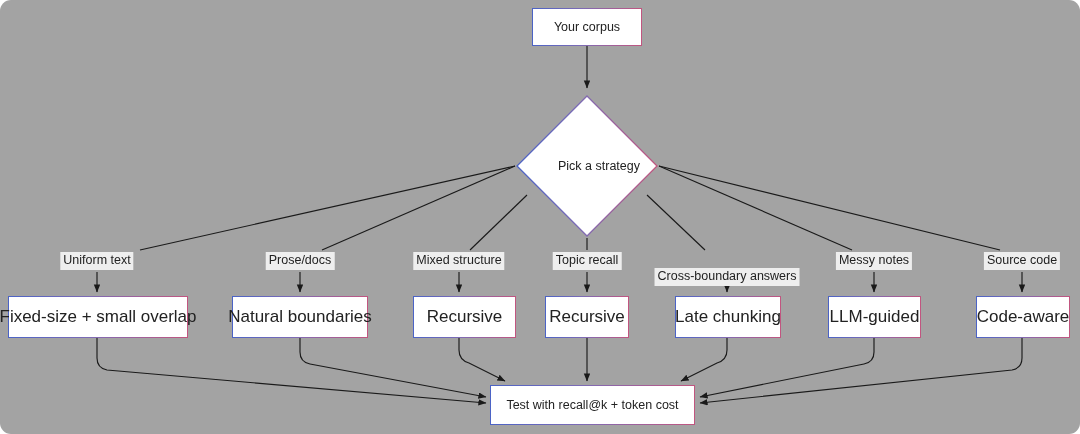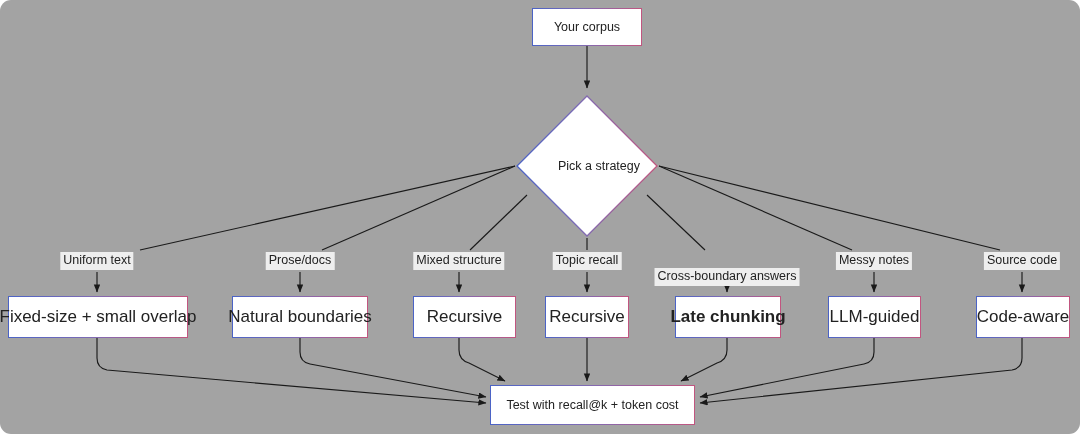--- a/index.html
+++ b/index.html
@@ -152,19 +152,19 @@
   <div class="edge-label" style="left:459px; top:252px;">Mixed structure</div>
   <div class="edge-label" style="left:587px; top:252px;">Topic recall</div>
   <div class="edge-label" style="left:727px; top:252px;margin-top:16px;">Cross-boundary answers</div>
   <div class="edge-label" style="left:874px; top:252px;">Messy notes</div>
   <div class="edge-label" style="left:1022px; top:252px;">Source code</div>
 
   <div class="node" style="left:8px; top:296px; width:180px; height:42px;">Fixed-size + small overlap</div>
   <div class="node" style="left:232px; top:296px; width:136px; height:42px;">Natural boundaries</div>
   <div class="node" style="left:413px; top:296px; width:103px; height:42px;">Recursive</div>
   <div class="node" style="left:545px; top:296px; width:84px; height:42px;">Recursive</div>
-  <div class="node" style="left:675px; top:296px; width:106px; height:42px;font-weight:bold;">Late chunking</div>
+  <div class="node" style="left:675px; top:296px; width:106px; height:42px;">Late chunking</div>
   <div class="node" style="left:828px; top:296px; width:93px; height:42px;">LLM-guided</div>
   <div class="node" style="left:976px; top:296px; width:94px; height:42px;">Code-aware</div>
 
   <div class="node node-final" style="left:490px; top:385px; width:205px; height:40px;">Test with recall@k + token cost</div>
 
 </div>
 
 </body></html>

